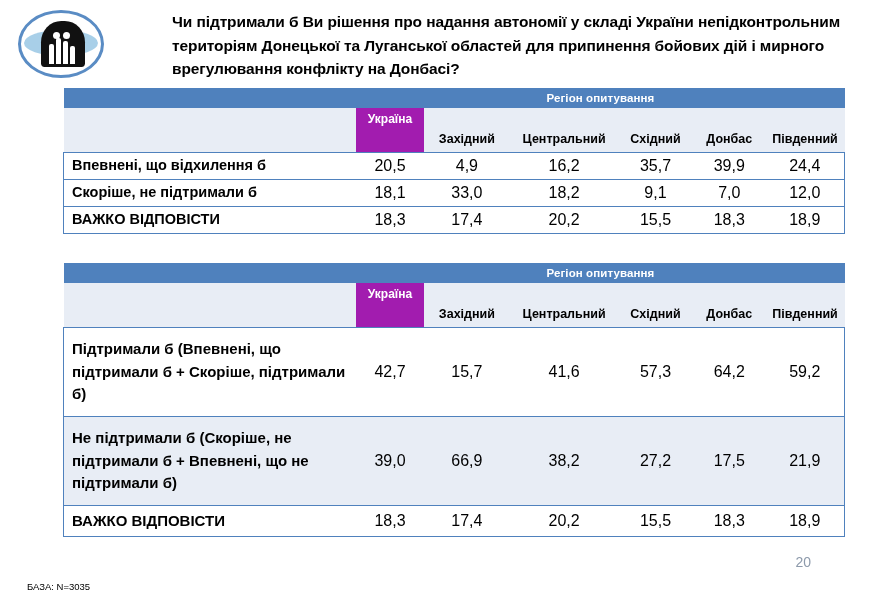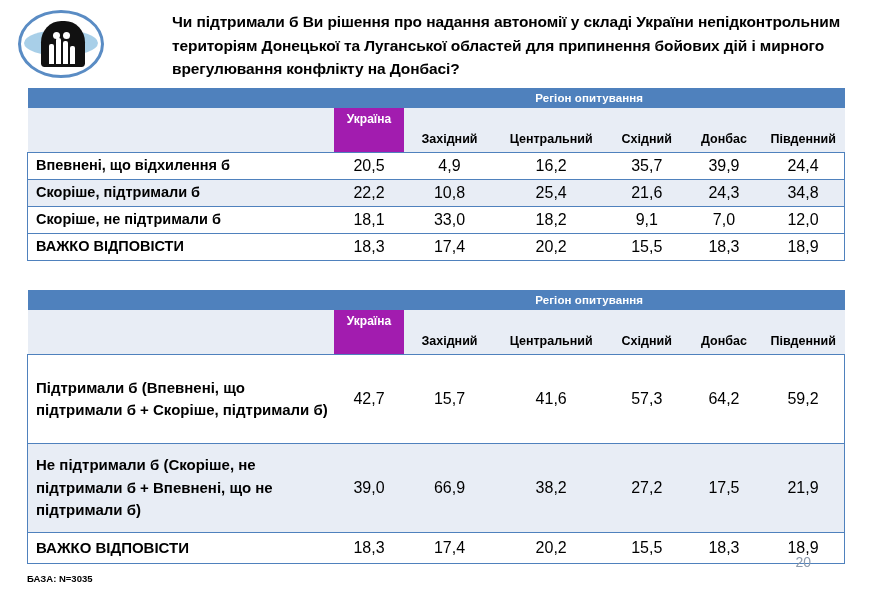--- a/index.html
+++ b/index.html
@@ -103,21 +103,21 @@
   .title-block {
     flex: 1 1 auto;
     padding: 6px 14px 0 4px;
     font-size: 15.5px;
     font-weight: bold;
     line-height: 1.52;
     letter-spacing: -0.1px;
   }
 
   
-  .table-wrap { padding: 0 24px 10px 27px; }
+  .table-wrap { padding: 0 24px 10px 27px; margin-left: 36px; }
   .t1-wrap { margin-top: 6px; }
   .t2-wrap { margin-top: 19px; }
 
   table.poll {
     width: 100%;
     border-collapse: collapse;
     table-layout: fixed;
     font-size: 14px;
   }
   table.poll col.c-label { width: 37.5%; }
@@ -200,23 +200,23 @@
   .t2 tr.data-row td { vertical-align: middle; }
   .t2 tr.tall td { height: 84px; }
   .t2 tr.data-row td.cell-label { font-size: 15px; line-height: 1.5; padding-right: 6px; }
   .t2 tr.data-row td.num { font-size: 16px; }
   .t2 tr.short td { height: 26px; }
 
   
   .footer {
     position: absolute;
     left: 27px;
-    bottom: 10px;
+    bottom: 2px;
     font-size: 9.5px;
-    font-weight: bold;
+    font-weight: normal;
     line-height: 1.75;
     color: #000000;
     text-align: right;
   }
   .page-number {
     position: absolute;
     right: 58px;
     bottom: 28px;
     font-size: 14px;
     color: #8d9aab;
@@ -273,29 +273,20 @@
 
       <tr class="data-row">
         <td class="cell-label">Впевнені, що відхилення б</td>
         <td class="num">20,5</td>
         <td class="num">4,9</td>
         <td class="num">16,2</td>
         <td class="num">35,7</td>
         <td class="num">39,9</td>
         <td class="num cell-last-right">24,4</td>
       </tr>
-      <tr class="data-row alt">
-        <td class="cell-label">Скоріше, підтримали б</td>
-        <td class="num">22,2</td>
-        <td class="num">10,8</td>
-        <td class="num">25,4</td>
-        <td class="num">21,6</td>
-        <td class="num">24,3</td>
-        <td class="num cell-last-right">34,8</td>
-      </tr>
       <tr class="data-row">
         <td class="cell-label">Скоріше, не підтримали б</td>
         <td class="num">18,1</td>
         <td class="num">33,0</td>
         <td class="num">18,2</td>
         <td class="num">9,1</td>
         <td class="num">7,0</td>
         <td class="num cell-last-right">12,0</td>
       </tr>
       <tr class="data-row">

